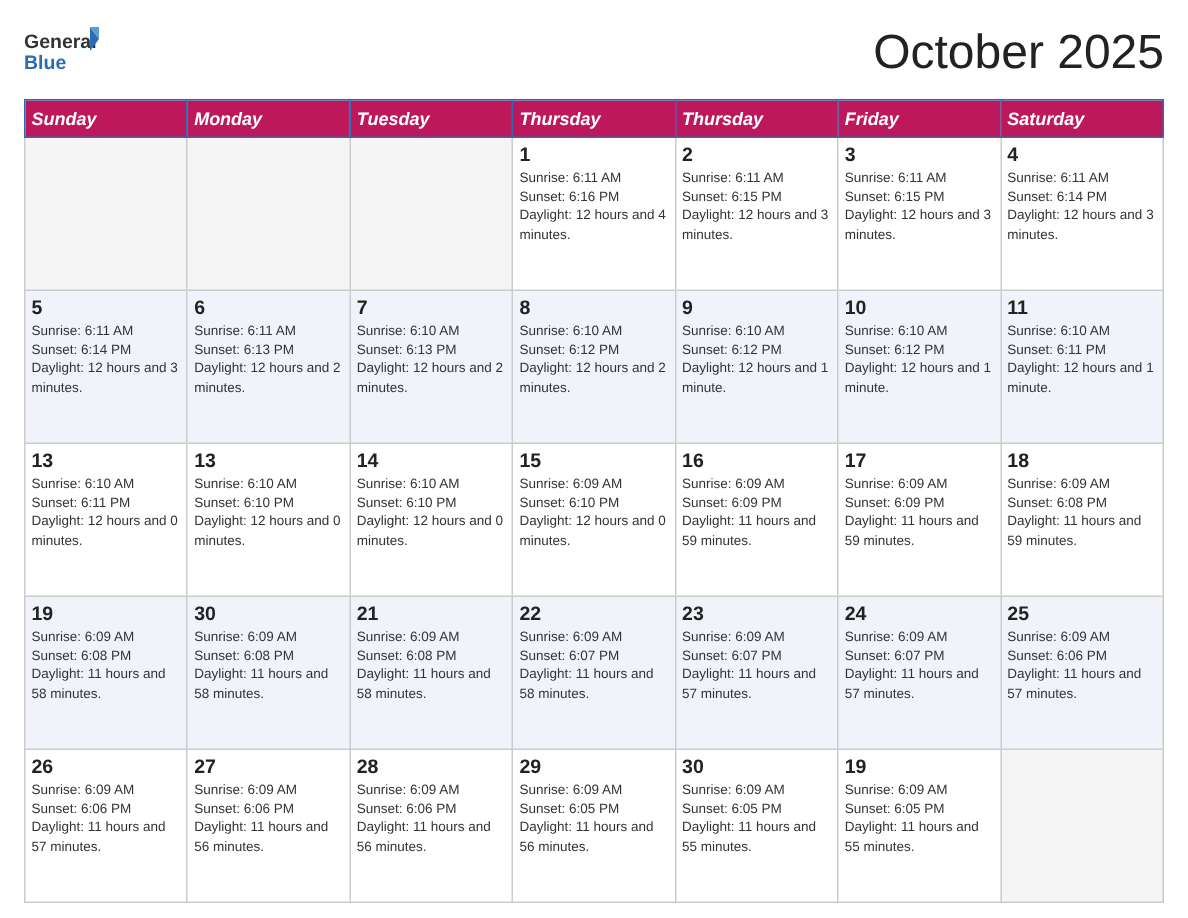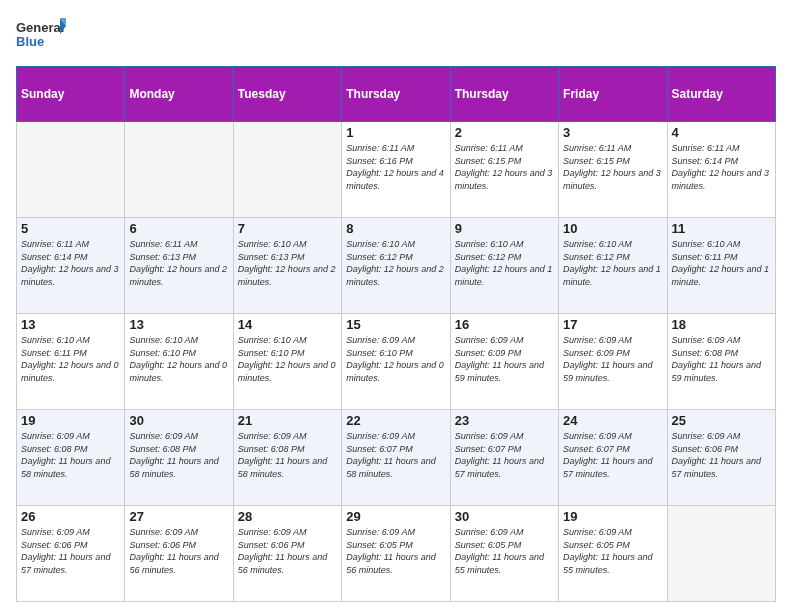--- a/index.html
+++ b/index.html
@@ -41,27 +41,28 @@
       color: #444;
     }
     .calendar {
       flex: 1;
       border: 1px solid #ccc;
       border-collapse: collapse;
       width: 100%;
       table-layout: fixed;
     }
     .calendar th {
-      background: #a21caf;
+      background: #be185d;
       color: #fff;
       font-size: 12px;
       font-weight: bold;
-      padding: 20px 4px;
+      padding: 5px 4px;
       border: 1px solid #2a6db5;
       text-align: left;
+      font-style: italic;
     }
     .calendar td {
       border: 1px solid #ccc;
       vertical-align: top;
       padding: 3px 4px;
       font-size: 9.5px;
       color: #333;
       background: #fff;
       height: 88px;
     }
@@ -72,21 +73,20 @@
       font-size: 13px;
       font-weight: bold;
       color: #222;
       display: block;
       margin-bottom: 2px;
     }
     .day-info {
       font-size: 9px;
       line-height: 1.4;
       color: #333;
-      font-style: italic;
     }
     .row-alt td {
       background: #f0f4fa;
     }
   </style>
 </head>
 <body>
 
 <div class="page">
   <div class="header">
@@ -94,20 +94,21 @@
       <div style="position:relative; width:50px; height:40px;">
         <svg width="50" height="40" viewBox="0 0 50 40">
           <text x="0" y="16" font-size="13" font-weight="bold" fill="#333" font-family="Arial">General</text>
           <text x="0" y="30" font-size="13" font-weight="bold" fill="#2a6db5" font-family="Arial">Blue</text>
           <polygon points="44,2 50,10 44,18" fill="#2a6db5"></polygon>
           <polygon points="44,2 50,2 50,10" fill="#5a9fd4"></polygon>
         </svg>
       </div>
     </div>
     <div class="title-block">
+      <h1>October 2025</h1>
     </div>
   </div>
 
   <table class="calendar">
     <thead>
       <tr>
       <th>Sunday</th>
           <th>Monday</th>
           <th>Tuesday</th>
           <th>Thursday</th>

